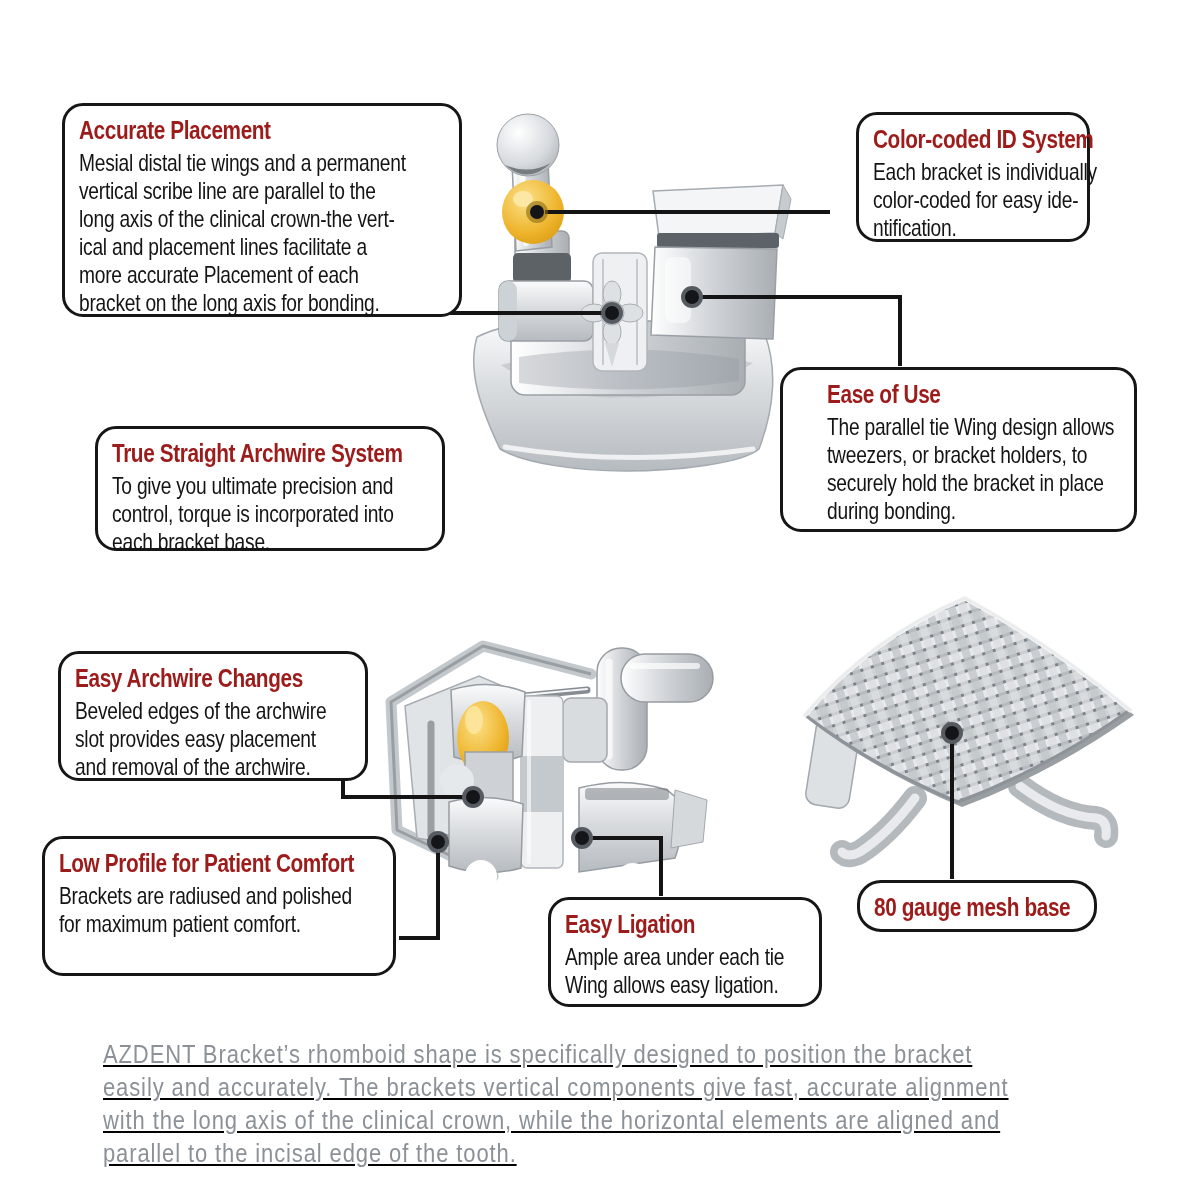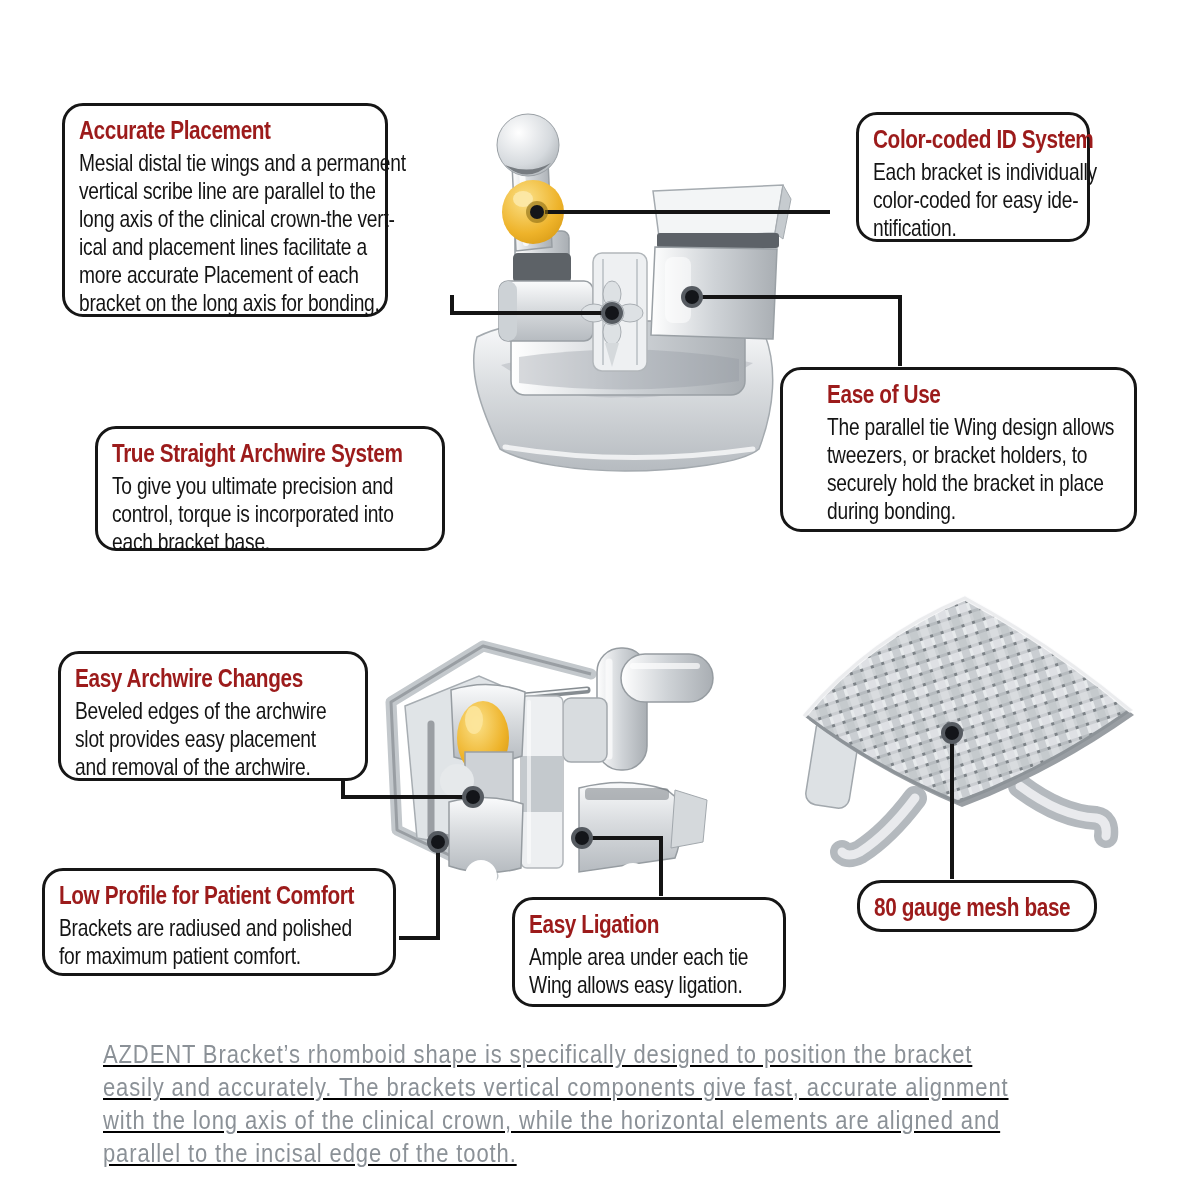--- a/index.html
+++ b/index.html
@@ -179,21 +179,21 @@
           <circle cx="582" cy="838" r="11" fill="#565b61"></circle>
           <circle cx="582" cy="838" r="7" fill="#131519"></circle>
         </g>
       <g>
           <circle cx="952" cy="733" r="11" fill="#565b61"></circle>
           <circle cx="952" cy="733" r="7" fill="#131519"></circle>
         </g>
     </g>
   </svg>
 
-  <div class="callout" style="left:62px;top:103px;width:326px;height:214px;">
+  <div class="callout" style="left:62px;top:103px;width:400px;height:214px;">
     <div class="fit">
       <h3>Accurate Placement</h3>
       <p>Mesial distal tie wings and a permanent
 vertical scribe line are parallel to the
 long axis of the clinical crown-the vert-
 ical and placement lines facilitate a
 more accurate Placement of each
 bracket on the long axis for bonding.</p>
     </div>
   </div>
@@ -228,29 +228,29 @@
 
   <div class="callout" style="left:58px;top:651px;width:310px;height:130px;">
     <div class="fit">
       <h3>Easy Archwire Changes</h3>
       <p>Beveled edges of the archwire
 slot provides easy placement
 and removal of the archwire.</p>
     </div>
   </div>
 
-  <div class="callout" style="left:42px;top:868px;width:354px;height:108px;">
+  <div class="callout" style="left:42px;top:836px;width:354px;height:140px;">
     <div class="fit">
       <h3>Low Profile for Patient Comfort</h3>
       <p>Brackets are radiused and polished
 for maximum patient comfort.</p>
     </div>
   </div>
 
-  <div class="callout" style="left:512px;top:897px;width:274px;height:110px;">
+  <div class="callout" style="left:548px;top:897px;width:274px;height:110px;">
     <div class="fit">
       <h3>Easy Ligation</h3>
       <p>Ample area under each tie
 Wing allows easy ligation.</p>
     </div>
   </div>
 
   <div class="callout" style="left:857px;top:880px;width:240px;height:52px;border-radius:24px;">
     <div class="fit">
       <h3>80 gauge mesh base</h3>

